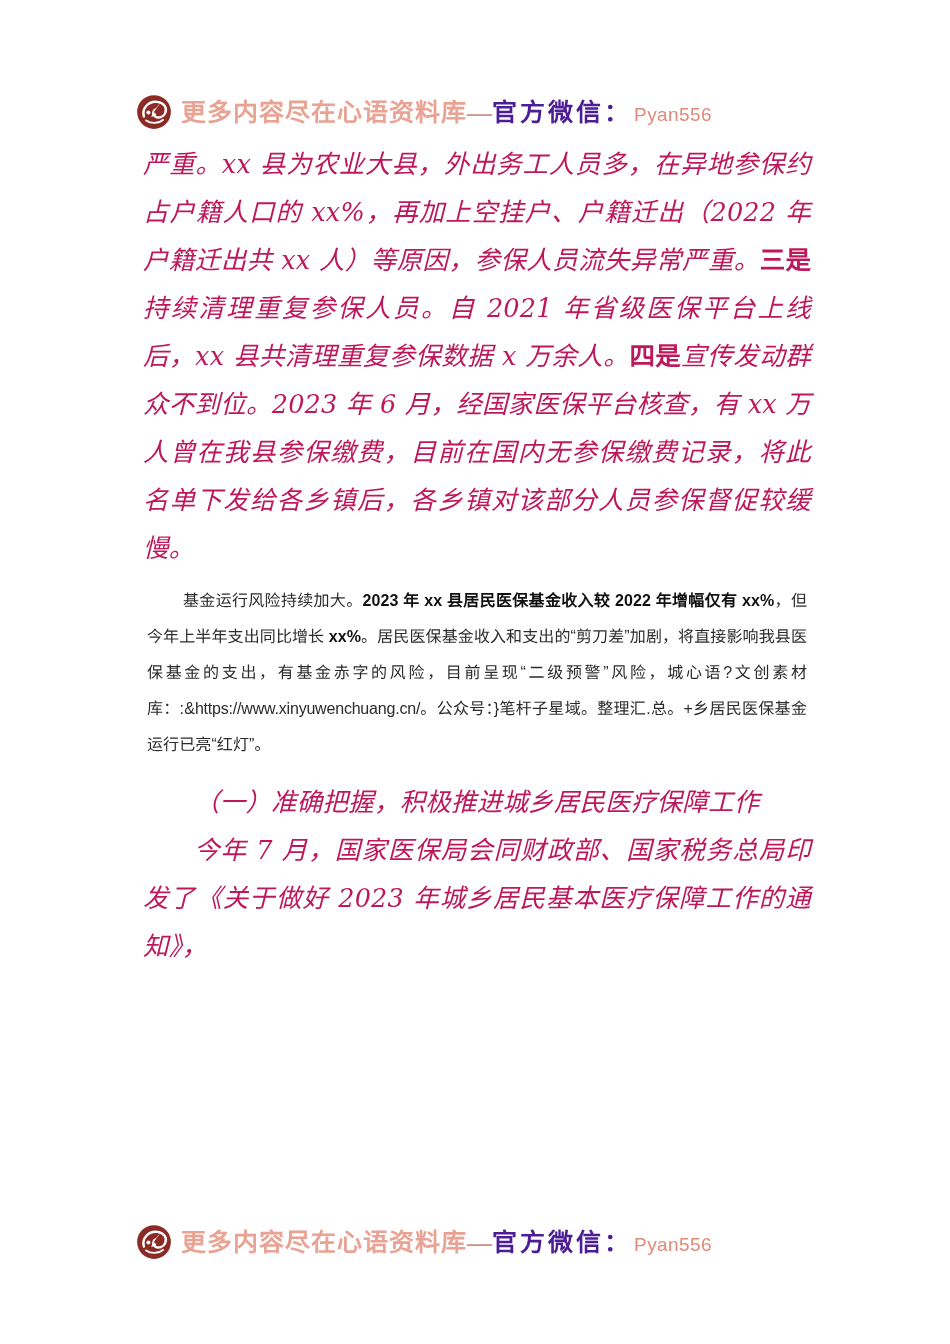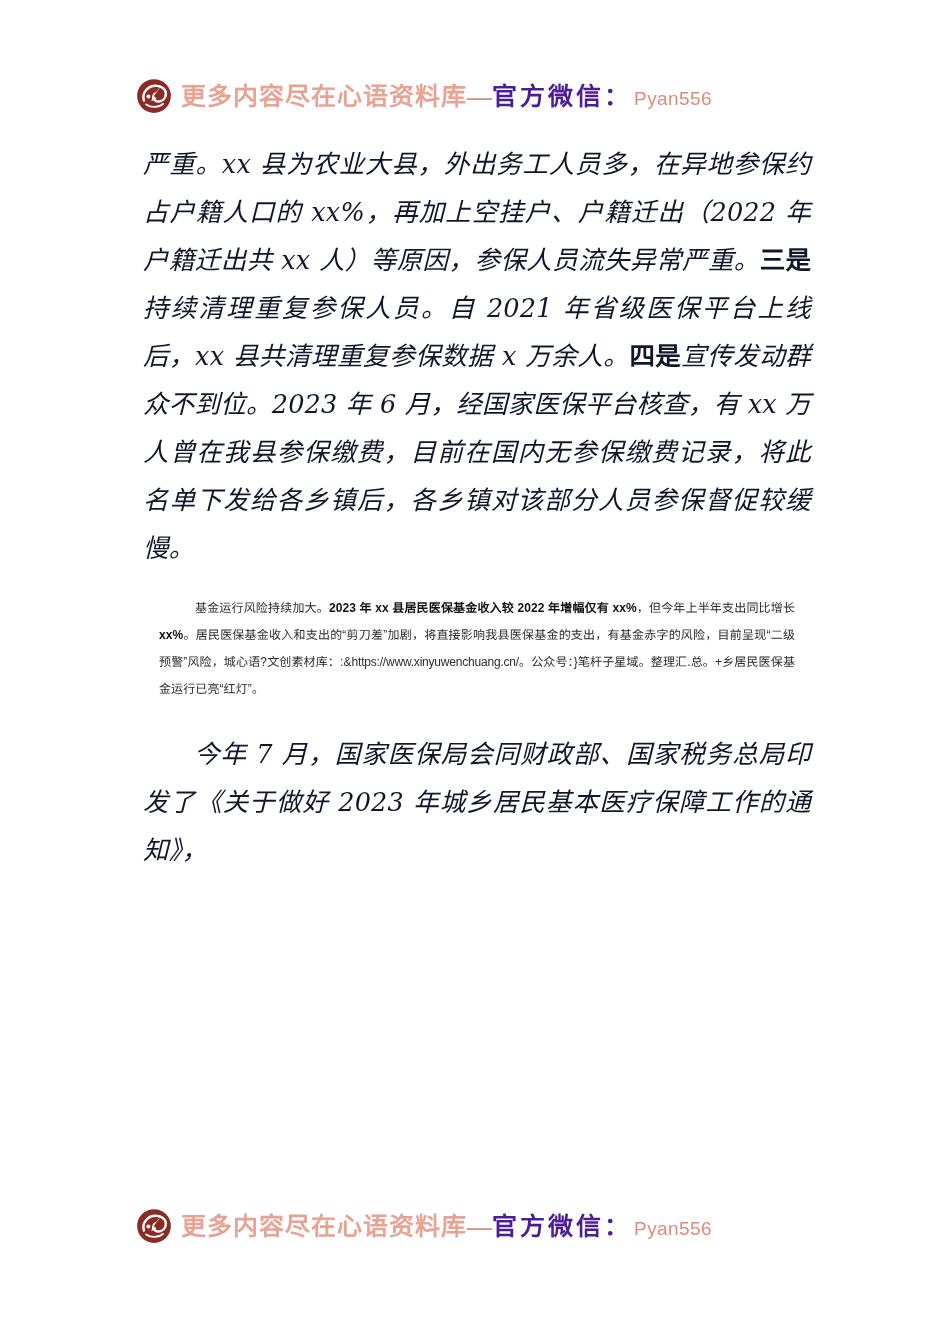--- a/index.html
+++ b/index.html
@@ -28,20 +28,21 @@
   .watermark {
     position: absolute;
     left: 0;
     width: 848px;
     display: flex;
     align-items: center;
     justify-content: center;
     gap: 9px;
     white-space: nowrap;
     user-select: none;
+    margin-top: 16px;
   }
   .watermark.header { top: 78px; }
   .watermark.footer { top: 1208px; }
 
   .wm-logo {
     width: 36px;
     height: 36px;
     flex: 0 0 36px;
     display: block;
   }
@@ -91,42 +92,42 @@
 
   
   .p-kai {
     font-family: "DejaVu Serif", "Liberation Serif", serif;
     font-size: 25.5px;
     line-height: 48px;
     text-align: justify;
     text-justify: inter-character;
     letter-spacing: 0.2px;
     margin: 0;
-    color: #0f172a;
+    color: #be185d;
     font-style: italic;
     font-weight: 400;
   }
   .p-kai.indent { text-indent: 51px; }
 
   
   .lead {
     font-family: "Liberation Sans", "DejaVu Sans", sans-serif;
     font-weight: 700;
     font-style: normal;
     letter-spacing: 0;
   }
 
   
   .p-hei {
     font-family: "Liberation Sans", "DejaVu Sans", sans-serif;
-    font-size: 12px;
-    line-height: 27px;
+    font-size: 16px;
+    line-height: 36px;
     text-align: justify;
     text-justify: inter-character;
-    margin: 16px;
+    margin: 4px;
     color: #2b2b2b;
     letter-spacing: 0.1px;
     font-weight: 400;
   }
   .p-hei.indent { text-indent: 36px; }
   .p-hei .b {
     font-weight: 700;
     color: #111;
   }
   .p-hei .url {
@@ -157,20 +158,21 @@
         <span class="wm-part2">官方微信：</span>
         <span class="wm-part3">Pyan556</span>
     </span>
   </div>
 
   <div class="doc-body" id="doc-body">
       <p class="p-kai"><span>严重。xx 县为农业大县，外出务工人员多，在异地参保约占户籍人口的 xx%，再加上空挂户、户籍迁出（2022 年户籍迁出共 xx 人）等原因，参保人员流失异常严重。</span><span class="lead">三是</span><span>持续清理重复参保人员。自 2021 年省级医保平台上线后，xx 县共清理重复参保数据 x 万余人。</span><span class="lead">四是</span><span>宣传发动群众不到位。2023 年 6 月，经国家医保平台核查，有 xx 万人曾在我县参保缴费，目前在国内无参保缴费记录，将此名单下发给各乡镇后，各乡镇对该部分人员参保督促较缓慢。</span></p>
       <div class="gap-sm"></div>
       <p class="p-hei indent"><span>基金运行风险持续加大。</span><span class="b">2023 年 xx 县居民医保基金收入较 2022 年增幅仅有 xx%</span><span>，但今年上半年支出同比增长 </span><span class="b">xx%</span><span>。居民医保基金收入和支出的“剪刀差”加剧，将直接影响我县医保基金的支出，有基金赤字的风险，目前呈现“二级预警”风险，城心语?文创素材库：:&amp;</span><span class="url">https://www.xinyuwenchuang.cn/</span><span>。公众号：}笔杆子星域。整理汇.总。+乡居民医保基金运行已亮“红灯”。</span></p>
       <div class="gap-md"></div>
+      <p class="p-kai indent"><span>（一）准确把握，积极推进城乡居民医疗保障工作</span></p>
       <p class="p-kai indent"><span>今年 7 月，国家医保局会同财政部、国家税务总局印发了《关于做好 2023 年城乡居民基本医疗保障工作的通知》，</span></p>
     </div>
 
   <div class="watermark footer">
     <svg class="wm-logo" viewBox="0 0 64 64" aria-hidden="true">
       <circle cx="32" cy="32" r="30" fill="#8c2b26"></circle>
       <path d="M14 40 C10 26 22 12 38 14 C50 15.5 56 25 52 34 C49 41 40 44 34 40 C29 36.5 30 29 36 27" fill="none" stroke="#ffffff" stroke-width="4.2" stroke-linecap="round"></path>
       <path d="M18 47 C26 53 40 53 48 46" fill="none" stroke="#ffffff" stroke-width="3.4" stroke-linecap="round"></path>
       <path d="M42 17 L30 33 L27 41 L35 38 Z" fill="#ffffff"></path>
       <path d="M41.5 18.5 L31.5 32 L36 36 L45 22 Z" fill="#8c2b26"></path>

